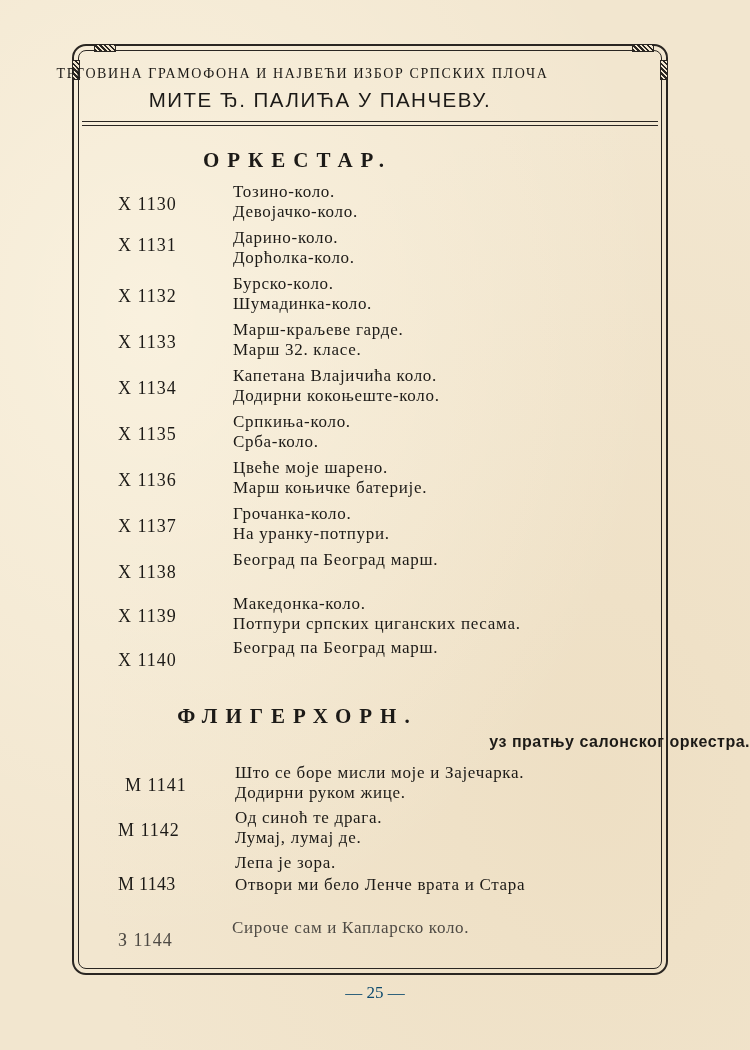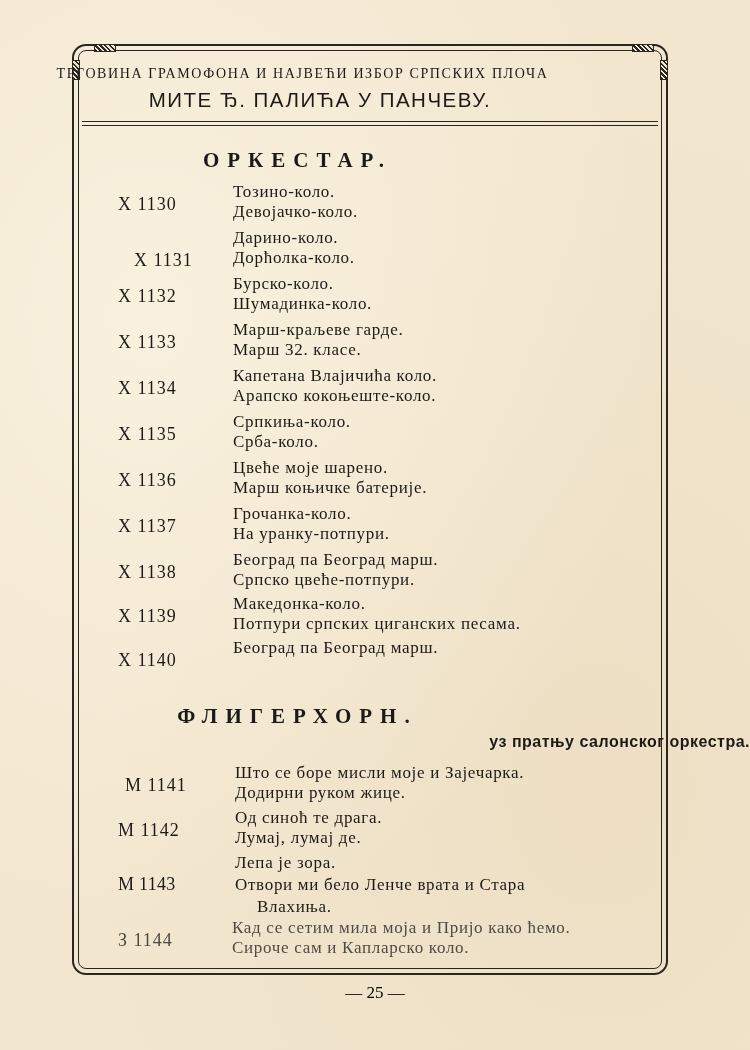--- a/index.html
+++ b/index.html
@@ -51,21 +51,21 @@
   .entry .code {
     position:absolute; left:0; font-size:18px; letter-spacing:1px; white-space:nowrap;
   }
   .entry .titles {
     position:absolute; left:83px; font-size:17px; line-height:20px; letter-spacing:0.7px; white-space:nowrap;margin-left:32px;
   }
   .entry .titles div { height:20px; }
   .faded { color:#4e4a44; }
   .page-number {
     position:absolute; left:0; width:750px; top:983px; text-align:center;
-    font-size:17px; color:#000000;
+    font-size:17px; color:#0c4a6e;
   }
 </style>
 </head>
 <body>
 
 <div class="frame"></div>
 <div class="frame-inner"></div>
 <div class="corner-block h-block" style="left:94px;top:44px;"></div>
 <div class="corner-block" style="left:72px;top:60px;width:8px;height:20px;"></div>
 <div class="corner-block h-block" style="left:632px;top:44px;"></div>
@@ -78,21 +78,21 @@
 <div class="section-title" style="top:148px;">ОРКЕСТАР.</div>
 
 <div class="entry" style="top:182px;">
   <div class="code" style="top:12px;">Х 1130</div>
   <div class="titles">
     <div>Тозино-коло.</div>
     <div>Девојачко-коло.</div>
   </div>
 </div>
 <div class="entry" style="top:228px;">
-  <div class="code" style="top:22px;margin-left:16px;">Х 1131</div>
+  <div class="code" style="top:7px;">Х 1131</div>
   <div class="titles">
     <div>Дарино-коло.</div>
     <div>Дорћолка-коло.</div>
   </div>
 </div>
 <div class="entry" style="top:274px;">
   <div class="code" style="top:12px;">Х 1132</div>
   <div class="titles">
     <div>Бурско-коло.</div>
     <div>Шумадинка-коло.</div>
@@ -102,21 +102,21 @@
   <div class="code" style="top:12px;">Х 1133</div>
   <div class="titles">
     <div>Марш-краљеве гарде.</div>
     <div>Марш 32. класе.</div>
   </div>
 </div>
 <div class="entry" style="top:366px;">
   <div class="code" style="top:12px;">Х 1134</div>
   <div class="titles">
     <div>Капетана Влајичића коло.</div>
-    <div>Арапско кокоњеште-коло.</div>
+    <div>Додирни кокоњеште-коло.</div>
   </div>
 </div>
 <div class="entry" style="top:412px;">
   <div class="code" style="top:12px;">Х 1135</div>
   <div class="titles">
     <div>Српкиња-коло.</div>
     <div>Срба-коло.</div>
   </div>
 </div>
 <div class="entry" style="top:458px;">
@@ -130,21 +130,20 @@
   <div class="code" style="top:12px;">Х 1137</div>
   <div class="titles">
     <div>Грочанка-коло.</div>
     <div>На уранку-потпури.</div>
   </div>
 </div>
 <div class="entry" style="top:550px;">
   <div class="code" style="top:12px;">Х 1138</div>
   <div class="titles">
     <div>Београд па Београд марш.</div>
-    <div>Српско цвеће-потпури.</div>
   </div>
 </div>
 <div class="entry" style="top:594px;">
   <div class="code" style="top:12px;">Х 1139</div>
   <div class="titles">
     <div>Македонка-коло.</div>
     <div>Потпури српских циганских песама.</div>
   </div>
 </div>
 <div class="entry" style="top:638px;">
@@ -169,24 +168,22 @@
   <div class="titles" style="left:85px;">
     <div>Од синоћ те драга.</div>
     <div>Лумај, лумај де.</div>
   </div>
 </div>
 <div class="entry" style="top:852px;">
   <div class="code" style="top:22px;letter-spacing:0.3px;">М 1143</div>
   <div class="titles" style="left:85px;line-height:22px;">
     <div style="height:22px;">Лепа је зора.</div>
     <div style="height:22px;">Отвори ми бело Ленче врата и Стара</div>
-    <div style="height:22px;padding-left:22px;">Влахиња.</div>
   </div>
 </div>
 <div class="entry faded" style="top:918px;">
   <div class="code" style="top:12px;">З 1144</div>
   <div class="titles" style="left:82px;">
-    <div>Кад се сетим мила моја и Пријо како ћемо.</div>
     <div>Сироче сам и Капларско коло.</div>
   </div>
 </div>
 
 <div class="page-number">— 25 —</div>
 
 </body></html>

